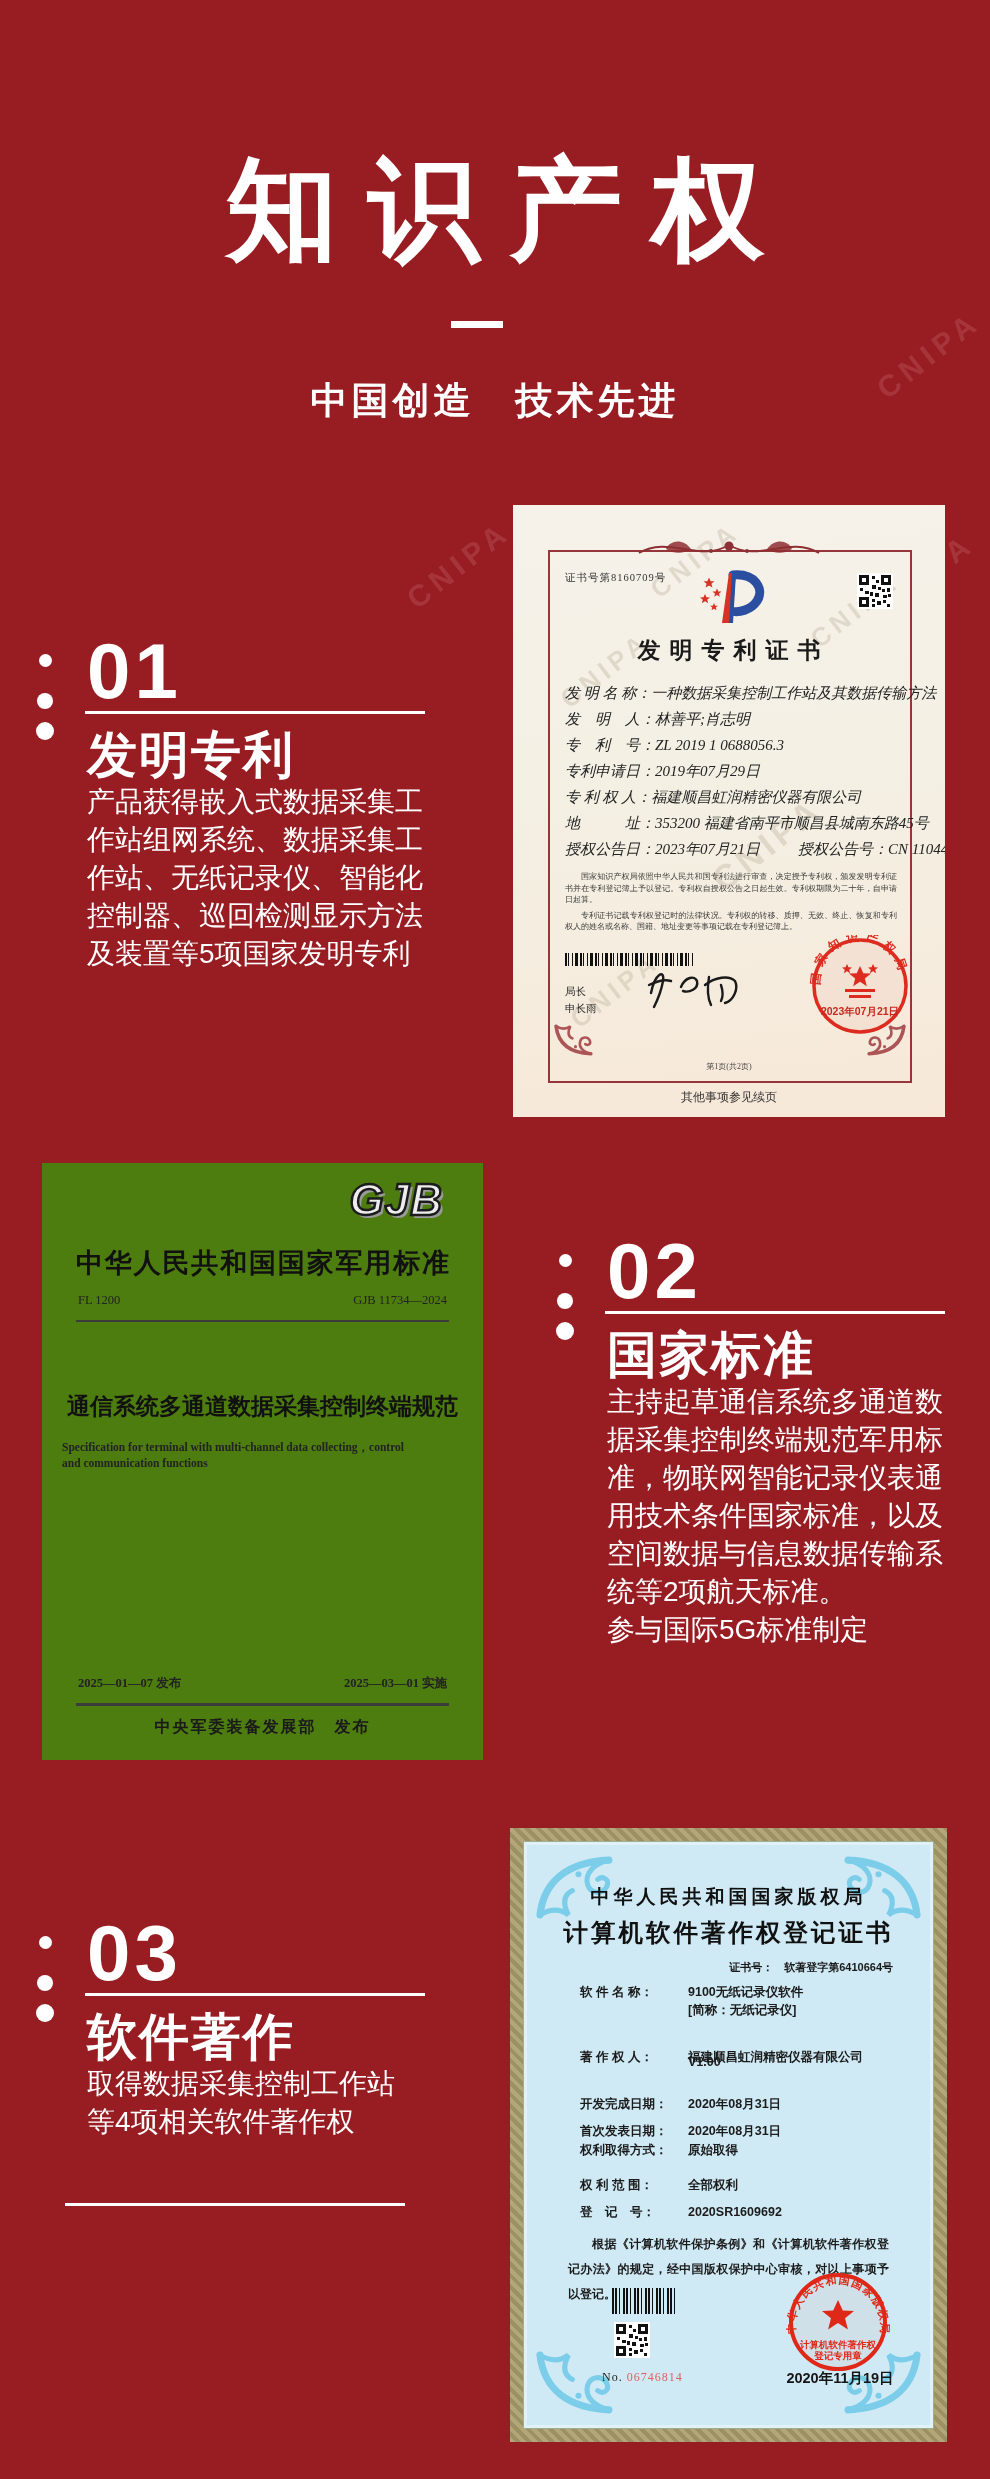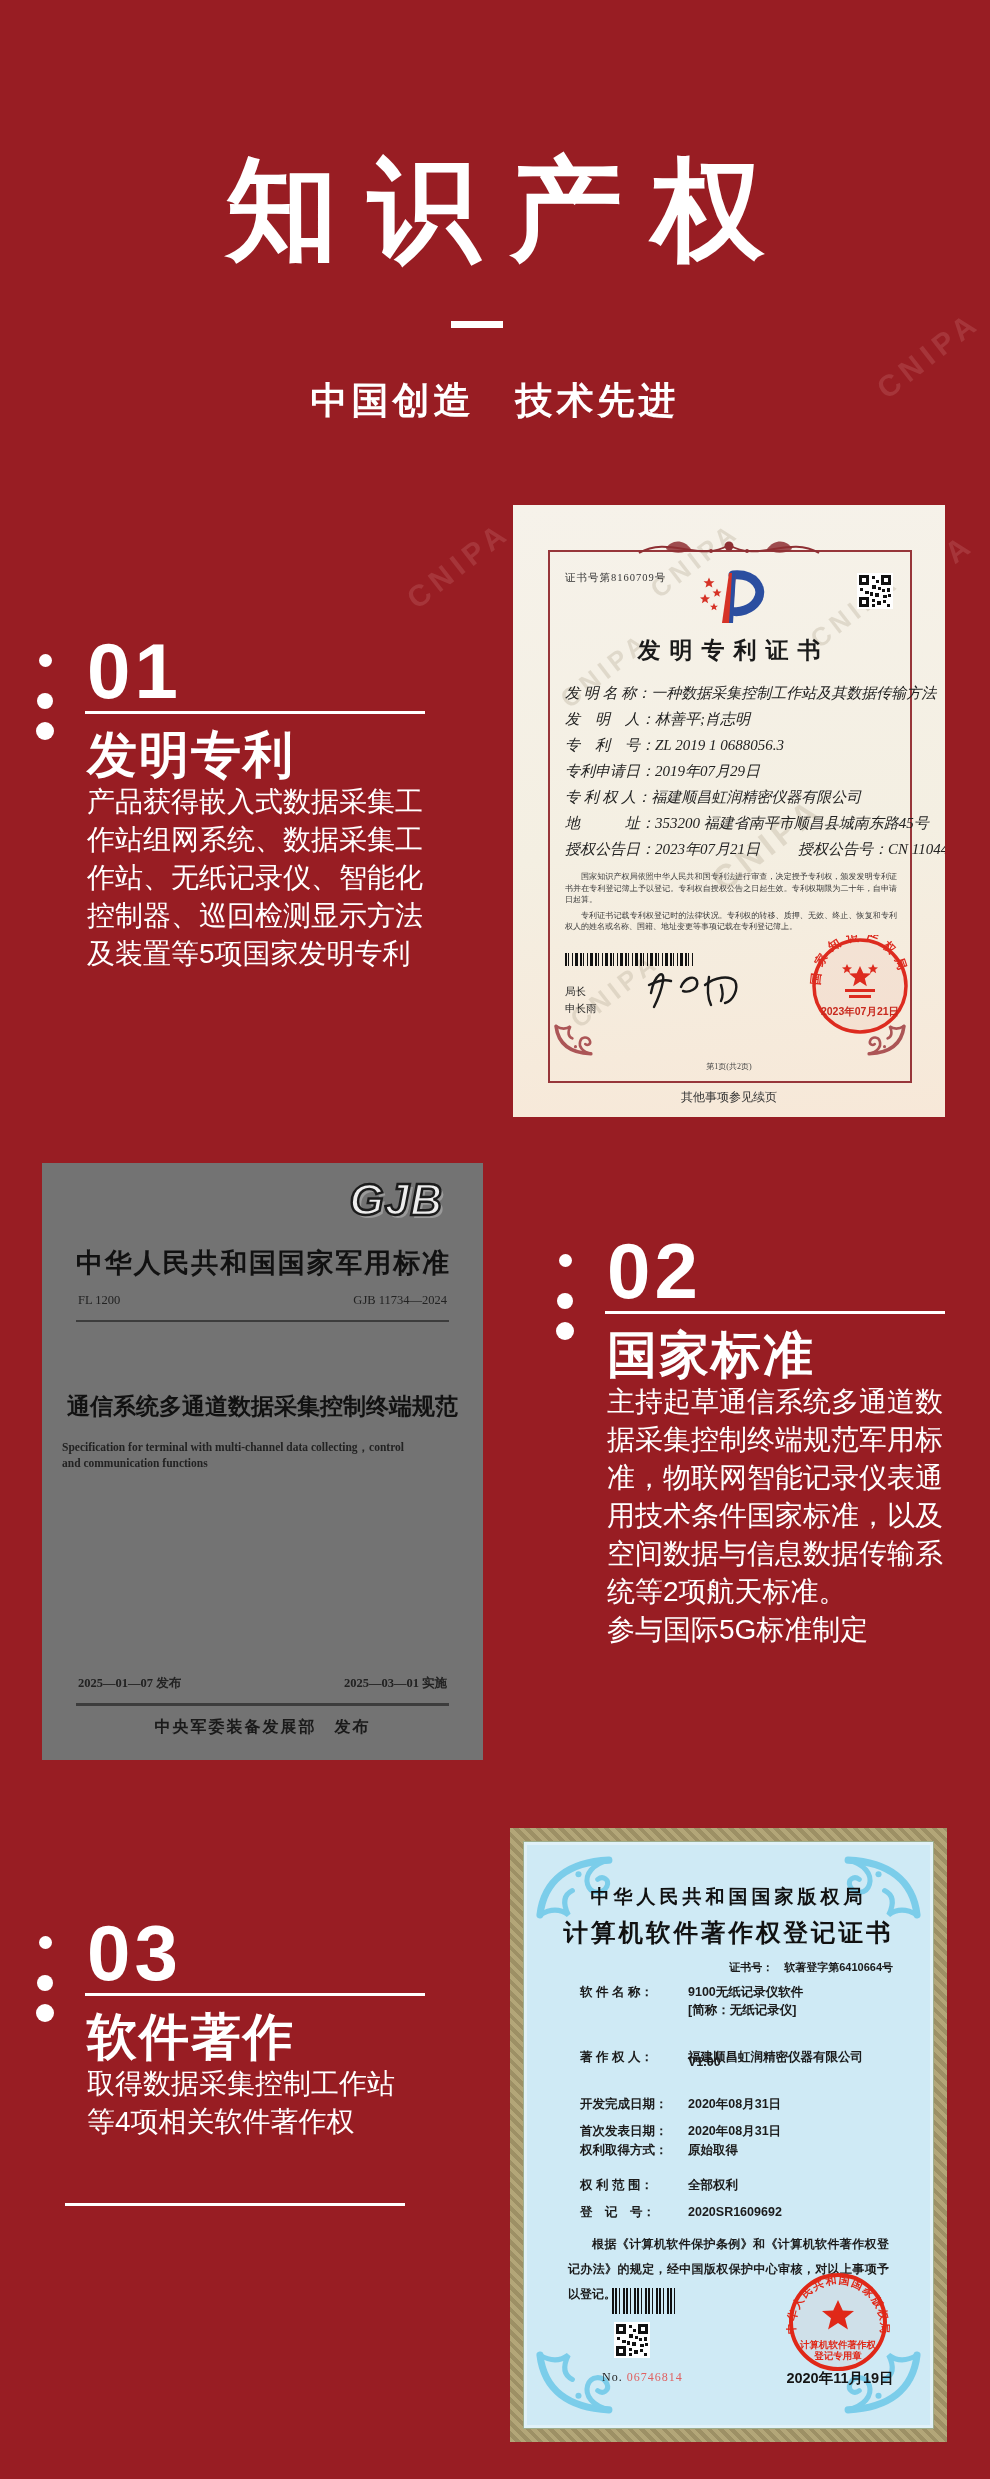--- a/index.html
+++ b/index.html
@@ -53,21 +53,21 @@
   .pc-barcode{position:absolute;left:52px;top:448px;width:128px;height:13px;
     background:repeating-linear-gradient(90deg,#111 0 2px,transparent 2px 3px,#111 3px 4px,transparent 4px 7px,#111 7px 8px,transparent 8px 10px,#111 10px 13px,transparent 13px 15px);}
   .pc-director{position:absolute;left:52px;top:478px;font-size:10.5px;color:#222;line-height:17px;}
   .pc-sign{position:absolute;left:128px;top:458px;}
   .pc-seal{position:absolute;left:296px;top:430px;}
   .pc-pagenote{position:absolute;left:0;top:556px;width:100%;text-align:center;font-size:8px;color:#444;}
   .pc-footnote{position:absolute;left:0;top:584px;width:100%;text-align:center;font-size:12px;color:#333;}
   .pc-curl{position:absolute;color:#9a3136;opacity:.8;}
 
   
-  .gjb-doc{position:absolute;left:42px;top:1163px;width:441px;height:597px;background:#737373;}
+  .gjb-doc{position:absolute;left:42px;top:1163px;width:441px;height:597px;background:#4d7c0f;}
   .gjb-logo{position:absolute;right:40px;top:12px;font-size:44px;font-weight:900;font-style:italic;
     color:#ededed;-webkit-text-stroke:2.5px #1c1c1c;letter-spacing:1px;text-shadow:3px 3px 0 #9a9a9a;}
   .gjb-title{position:absolute;left:34px;right:34px;top:82px;font-size:27px;font-weight:900;color:#111;
     text-align:justify;text-align-last:justify;}
   .gjb-flrow{position:absolute;left:36px;right:36px;top:130px;display:flex;justify-content:space-between;
     font-size:12.5px;font-weight:400;color:#222;}
   .gjb-hr1{position:absolute;left:34px;right:34px;top:157px;height:2px;background:#3c3c3c;}
   .gjb-subject{position:absolute;left:14px;right:14px;top:228px;text-align:center;
     font-size:23px;font-weight:700;color:#111;}
   .gjb-en{position:absolute;left:20px;right:20px;top:276px;text-align:left;

